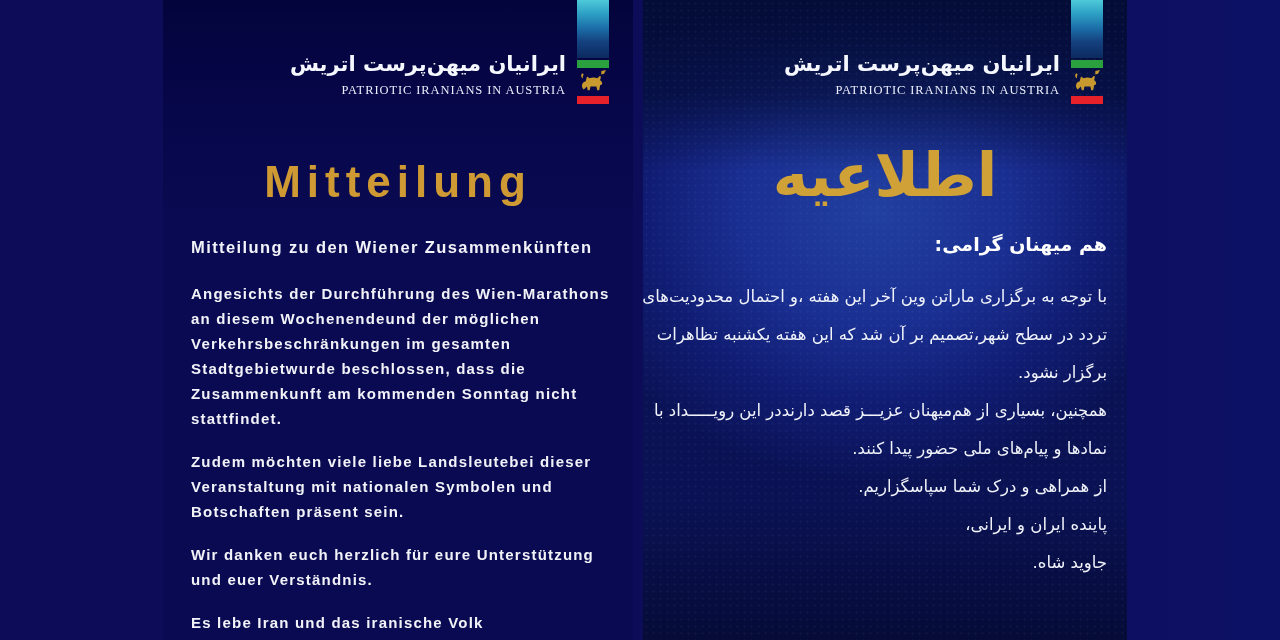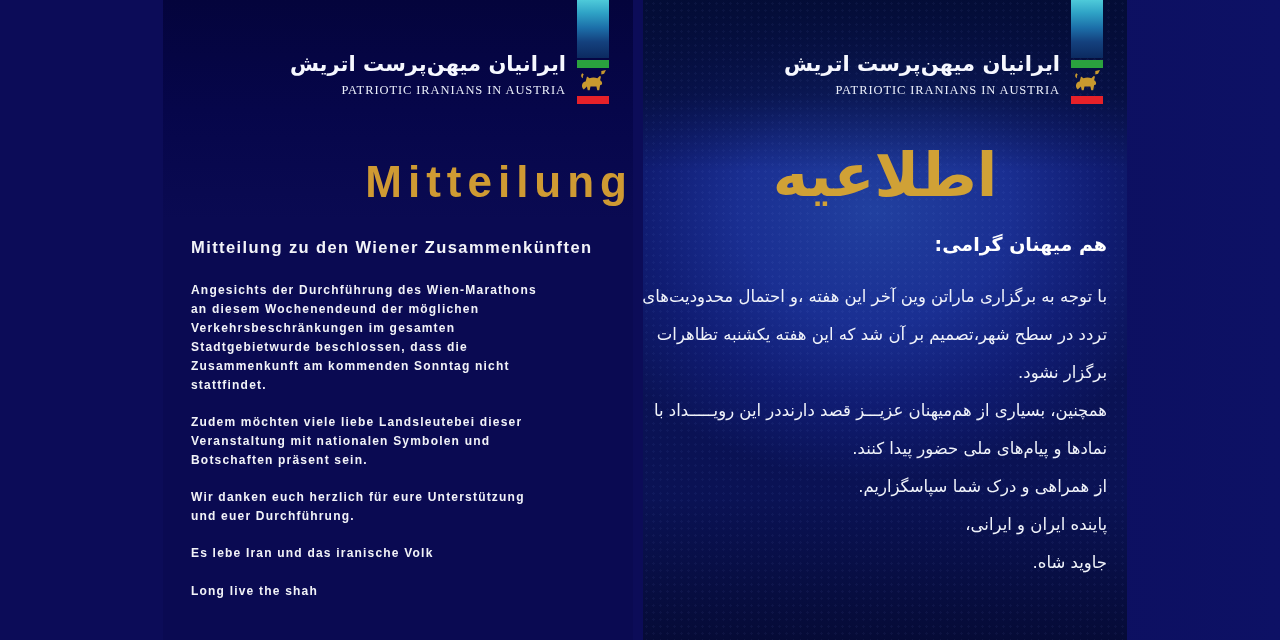--- a/index.html
+++ b/index.html
@@ -26,26 +26,26 @@
   .logo-names{padding-top:52px;text-align:right;margin-right:11px;}
   .logo-fa{font-family:"DejaVu Sans",sans-serif;font-weight:bold;font-size:21px;color:#f6f8ff;direction:rtl;}
   .logo-en{font-family:"Liberation Serif","DejaVu Serif",serif;font-size:12.5px;letter-spacing:0.9px;color:#eaeefa;margin-top:7px;white-space:nowrap;}
   .flag-strip{width:32px;display:flex;flex-direction:column;}
   .strip-gradient{height:58px;background:linear-gradient(180deg,#4ecad9 0%,#2fa3c6 22%,#1c6fa9 48%,#14417e 72%,#0c2a60 100%);}
   .strip-green{height:8px;margin-top:2px;background:#2aa13e;}
   .strip-lion{height:28px;display:flex;align-items:center;justify-content:center;}
   .strip-red{height:8px;margin-bottom:2px;background:#e62129;}
   
   .de-title{
-    position:absolute;top:157px;left:0;width:100%;text-align:right;
+    position:absolute;top:157px;left:0;width:100%;text-align:center;
     font-size:44px;font-weight:bold;letter-spacing:6px;color:#cf9a33;white-space:nowrap;
   }
   .de-content{position:absolute;left:28px;top:238px;color:#f2f3f8;}
   .de-subtitle{font-size:16.5px;font-weight:bold;letter-spacing:1.4px;margin:0 0 24px 0;white-space:pre;}
-  .de-p{font-size:12px;line-height:19px;font-weight:bold;letter-spacing:1.2px;margin:0 0 18px 0;white-space:pre;}
+  .de-p{font-size:15px;line-height:25px;font-weight:bold;letter-spacing:1.2px;margin:0 0 18px 0;white-space:pre;}
   .de-p.last{margin-bottom:19px;}
   
   .fa-title{
     position:absolute;top:140px;left:0;width:100%;text-align:center;direction:rtl;
     font-family:"DejaVu Sans",sans-serif;font-weight:bold;font-size:60px;color:#d0a136;
   }
   .fa-greeting{
     position:absolute;top:233px;right:20px;direction:rtl;text-align:left;
     font-family:"DejaVu Sans",sans-serif;font-weight:bold;font-size:19px;color:#ffffff;white-space:pre;margin-left:24px;
   }
@@ -83,21 +83,21 @@
     <p class="de-p">Angesichts der Durchführung des Wien-Marathons
 an diesem Wochenendeund der möglichen
 Verkehrsbeschränkungen im gesamten
 Stadtgebietwurde beschlossen, dass die
 Zusammenkunft am kommenden Sonntag nicht
 stattfindet.</p>
     <p class="de-p">Zudem möchten viele liebe Landsleutebei dieser
 Veranstaltung mit nationalen Symbolen und
 Botschaften präsent sein.</p>
     <p class="de-p">Wir danken euch herzlich für eure Unterstützung
-und euer Durchführung.</p>
+und euer Verständnis.</p>
     <p class="de-p last">Es lebe Iran und das iranische Volk</p>
     <p class="de-p">Long live the shah</p>
   </div>
 </div>
 
 <div class="flyer flyer-right">
   <div class="logo">
     <div class="logo-names">
       <div class="logo-fa">ایرانیان میهن‌پرست اتریش</div>
       <div class="logo-en">PATRIOTIC IRANIANS IN AUSTRIA</div>

